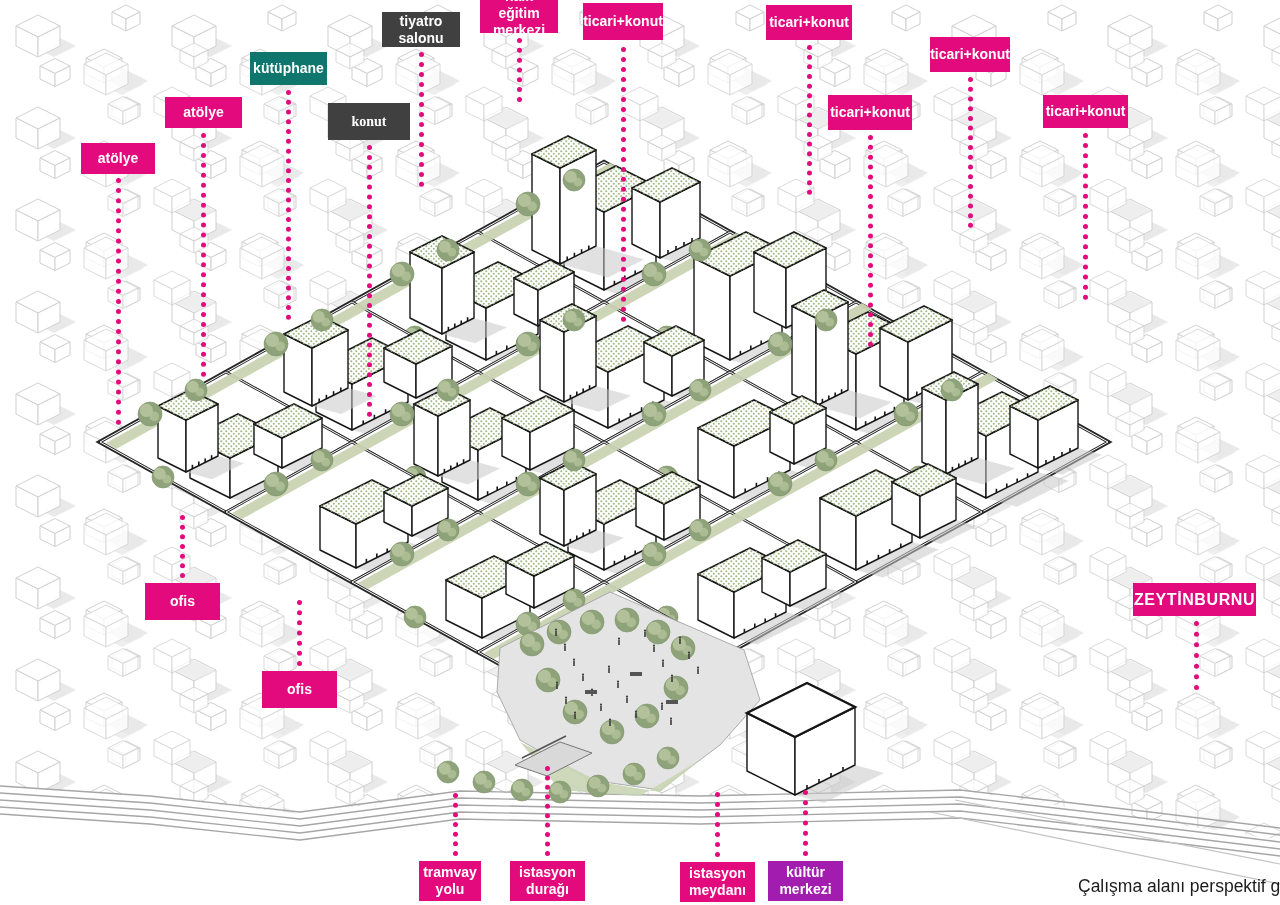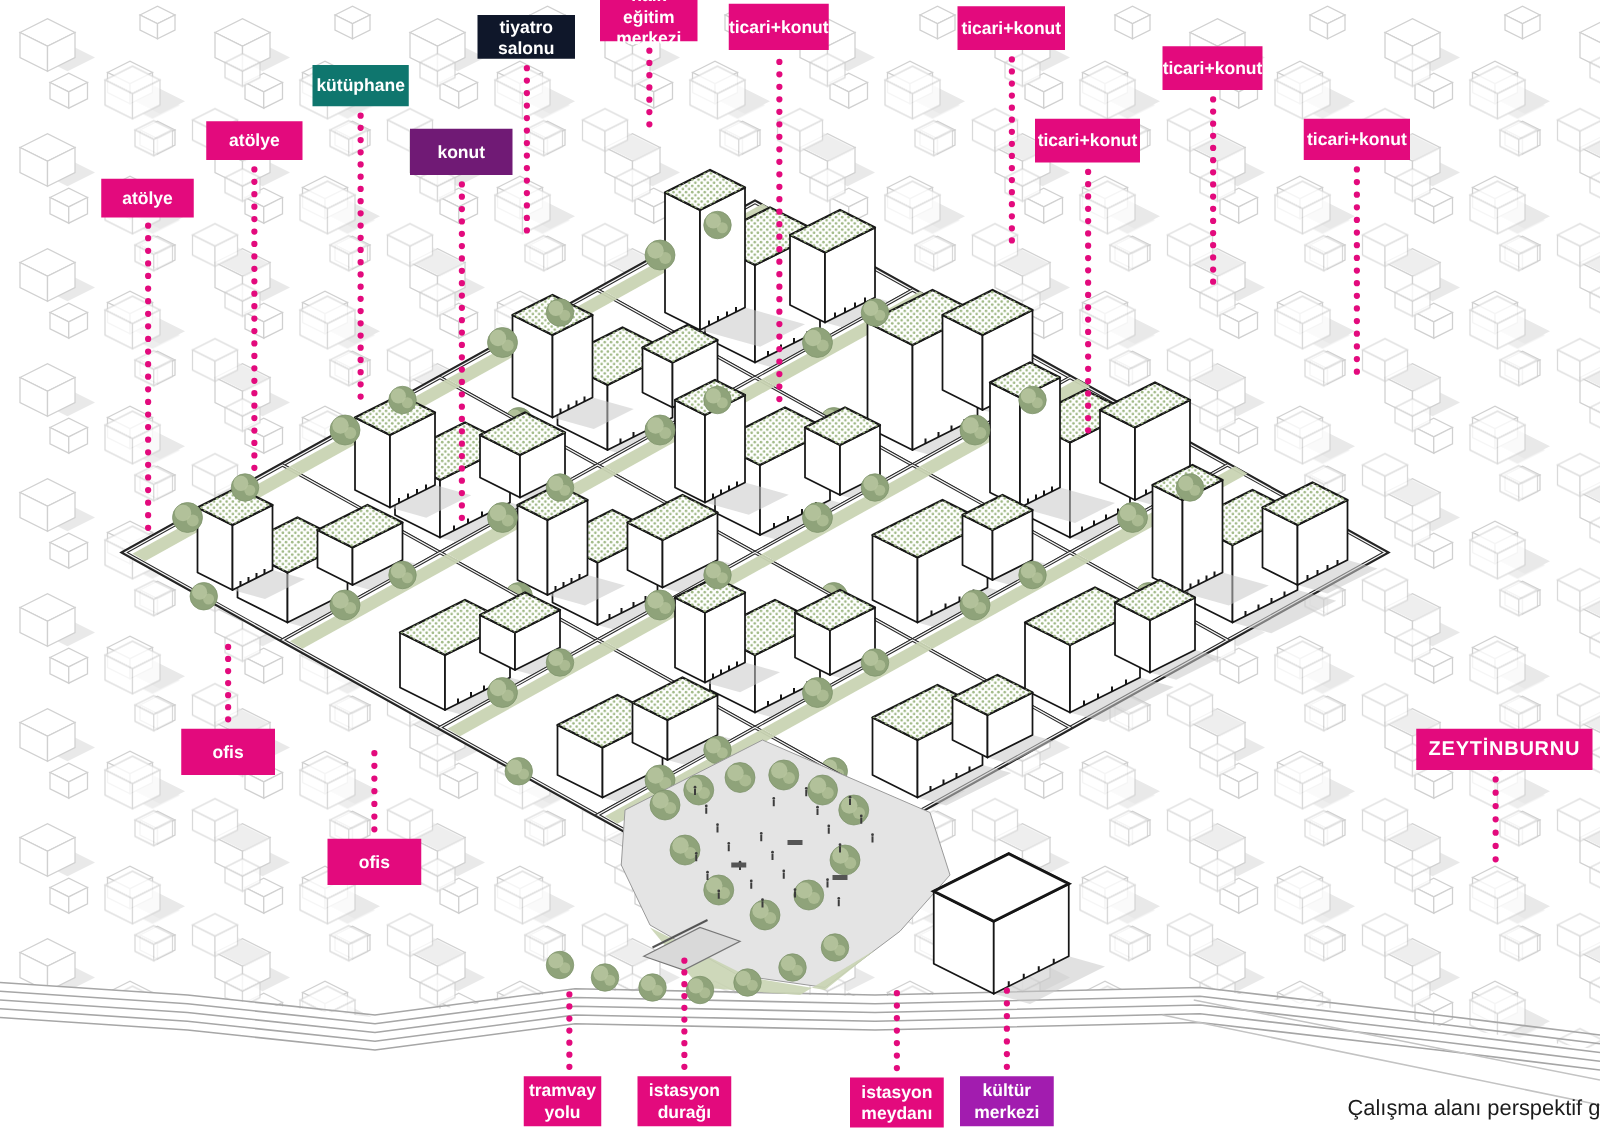--- a/index.html
+++ b/index.html
@@ -704,25 +704,25 @@
       </div>
       <div class="leader" style="left: 201px; top: 133px; height: 244px; border-left: 5px dotted rgb(227, 10, 125);"></div>
       <div class="label" style="left: 165px; top: 97px; width: 77px; height: 31px; background: rgb(227, 10, 125);">
         <span>atölye</span>
       </div>
       <div class="leader" style="left: 286px; top: 90px; height: 230px; border-left: 5px dotted rgb(227, 10, 125);"></div>
       <div class="label" style="left: 250px; top: 52px; width: 77px; height: 33px; background: #0f766e;">
         <span>kütüphane</span>
       </div>
       <div class="leader" style="left: 366.5px; top: 145px; height: 272px; border-left: 5px dotted rgb(227, 10, 125);"></div>
-      <div class="label" style="left: 328px; top: 103px; width: 82px; height: 37px; background: #701a75;">
+      <div class="label" style="left: 328px; top: 103px; width: 82px; height: 37px; background: #404040; font-family: Liberation Serif, serif;">
         <span>konut</span>
       </div>
       <div class="leader" style="left: 418.5px; top: 52px; height: 135px; border-left: 5px dotted rgb(227, 10, 125);"></div>
-      <div class="label" style="left: 382px; top: 12px; width: 78px; height: 35px; background: #0f172a;">
+      <div class="label" style="left: 382px; top: 12px; width: 78px; height: 35px; background: #404040;">
         <span>tiyatro
 salonu</span>
       </div>
       <div class="leader" style="left: 516.5px; top: 38px; height: 64px; border-left: 5px dotted rgb(227, 10, 125);"></div>
       <div class="label" style="left: 480px; top: -6px; width: 78px; height: 39px; background: rgb(227, 10, 125);">
         <span>halk eğitim
 merkezi</span>
       </div>
       <div class="leader" style="left: 620.5px; top: 47px; height: 275px; border-left: 5px dotted rgb(227, 10, 125);"></div>
       <div class="label" style="left: 583px; top: 3px; width: 80px; height: 37px; background: rgb(227, 10, 125);">
@@ -746,21 +746,21 @@
       </div>
       <div class="leader" style="left: 180px; top: 515px; height: 63px; border-left: 5px dotted rgb(227, 10, 125);"></div>
       <div class="label" style="left: 145px; top: 583px; width: 75px; height: 37px; background: rgb(227, 10, 125);">
         <span>ofis</span>
       </div>
       <div class="leader" style="left: 297px; top: 600px; height: 66px; border-left: 5px dotted rgb(227, 10, 125);"></div>
       <div class="label" style="left: 262px; top: 671px; width: 75px; height: 37px; background: rgb(227, 10, 125);">
         <span>ofis</span>
       </div>
       <div class="leader" style="left: 1194px; top: 621px; height: 69px; border-left: 5px dotted rgb(227, 10, 125);"></div>
-      <div class="label large" style="left: 1133px; top: 583px; width: 141px; height: 33px; background: rgb(227, 10, 125);">
+      <div class="label large" style="left: 1133px; top: 583px; width: 123px; height: 33px; background: rgb(227, 10, 125);">
         <span>ZEYTİNBURNU</span>
       </div>
       <div class="leader" style="left: 453px; top: 793px; height: 63px; border-left: 5px dotted rgb(227, 10, 125);"></div>
       <div class="label" style="left: 419px; top: 861px; width: 62px; height: 40px; background: rgb(227, 10, 125);">
         <span>tramvay
 yolu</span>
       </div>
       <div class="leader" style="left: 545px; top: 766px; height: 90px; border-left: 5px dotted rgb(227, 10, 125);"></div>
       <div class="label" style="left: 510px; top: 861px; width: 75px; height: 40px; background: rgb(227, 10, 125);">
         <span>istasyon

